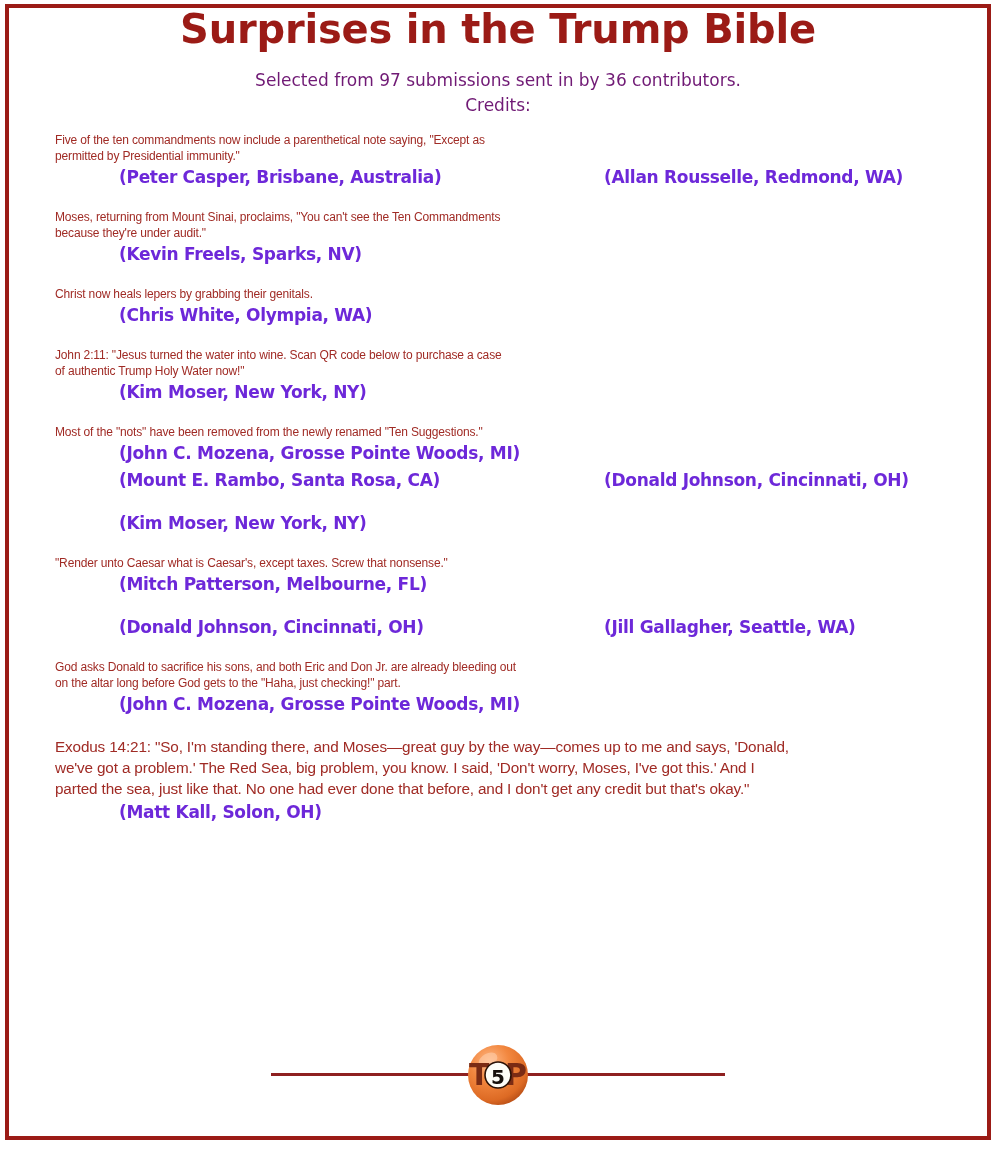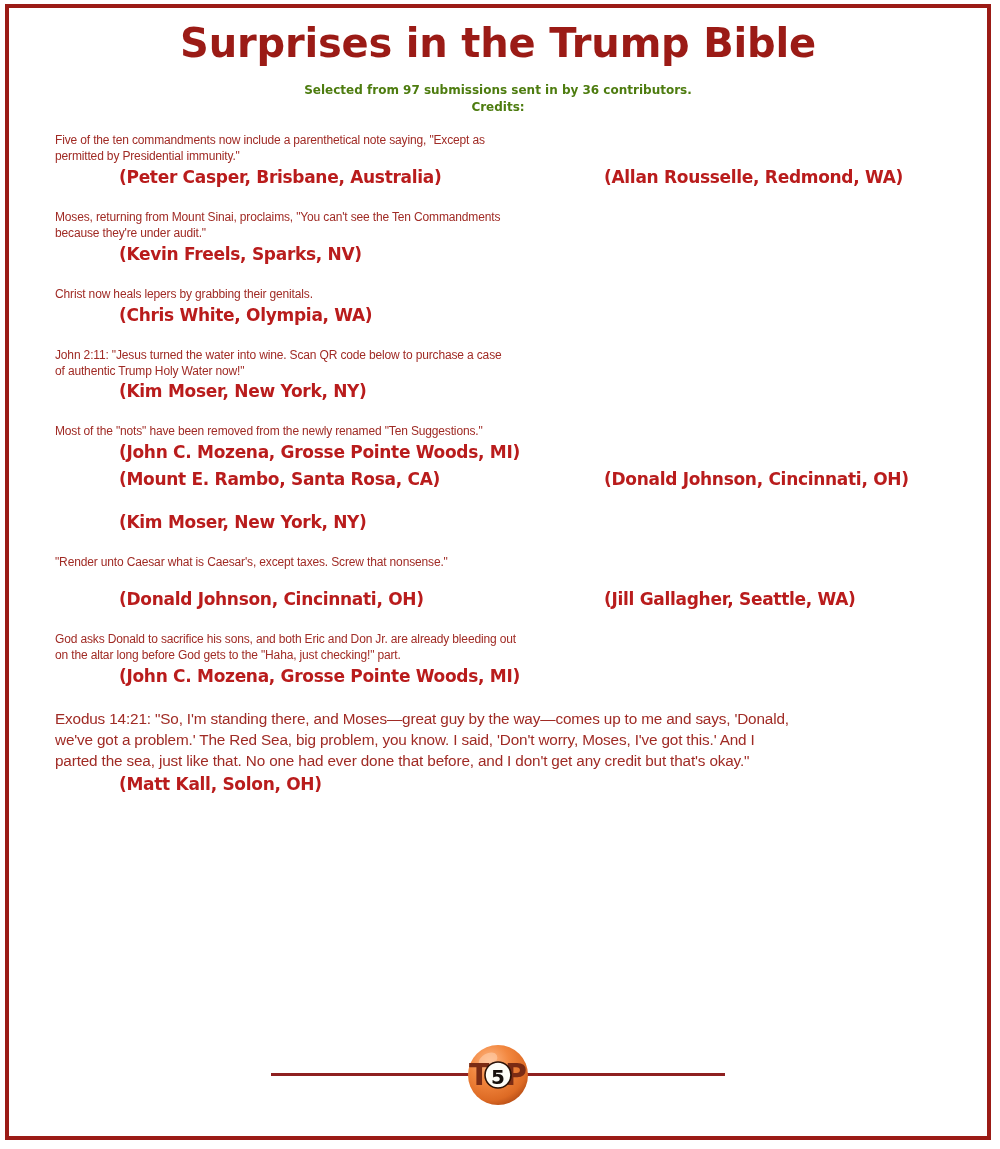--- a/index.html
+++ b/index.html
@@ -30,39 +30,38 @@
     position: relative;
     width: 100%;
     height: 100%;
     padding: 0 46px;
     box-sizing: border-box;
   }
 
   
   .masthead {
     text-align: center;
-    padding-top: 14px;
   }
   .doc-title {
     font-family: "DejaVu Sans", sans-serif;
     font-size: 40px;
     font-weight: bold;
     color: #9b1b16;
     letter-spacing: -0.2px;
     line-height: 1.05;
     margin: 0;
   }
   .subtitle-block {
     margin-top: 18px;
   }
   .subtitle-line {
     font-family: "DejaVu Sans", sans-serif;
-    font-size: 12px;
-    font-weight: bold;
-    color: #4d7c0f;
+    font-size: 17px;
+    font-weight: normal;
+    color: #701a75;
     line-height: 1.45;
   }
 
   
   .entries {
     margin-top: 16px;
   }
   .entry {
     margin-bottom: 18px;
   }
@@ -84,21 +83,21 @@
     padding-left: 64px;
     margin-top: 2px;
     height: 25px;
   }
   .credit {
     position: absolute;
     top: 0;
     font-family: "DejaVu Sans", sans-serif;
     font-size: 17px;
     font-weight: bold;
-    color: #b91c1c;
+    color: #6d28d9;
     letter-spacing: -0.3px;
     white-space: nowrap;
   }
   .credit.col-a { left: 64px; }
   .credit.col-b { left: 549px; }
 
   
   .footer-ornament {
     position: absolute;
     left: 0;
@@ -176,20 +175,23 @@
             <span class="credit col-b">(Donald Johnson, Cincinnati, OH)</span>
           </div>
         </div>
         <div class="entry">
           <div class="credit-row">
             <span class="credit col-a">(Kim Moser, New York, NY)</span>
           </div>
         </div>
         <div class="entry">
           <div class="entry-text">"Render unto Caesar what is Caesar's, except taxes. Screw that nonsense."</div>
+          <div class="credit-row">
+            <span class="credit col-a">(Mitch Patterson, Melbourne, FL)</span>
+          </div>
         </div>
         <div class="entry">
           <div class="credit-row">
             <span class="credit col-a">(Donald Johnson, Cincinnati, OH)</span>
             <span class="credit col-b">(Jill Gallagher, Seattle, WA)</span>
           </div>
         </div>
         <div class="entry">
           <div class="entry-text">God asks Donald to sacrifice his sons, and both Eric and Don Jr. are already bleeding out
 on the altar long before God gets to the "Haha, just checking!" part.</div>

